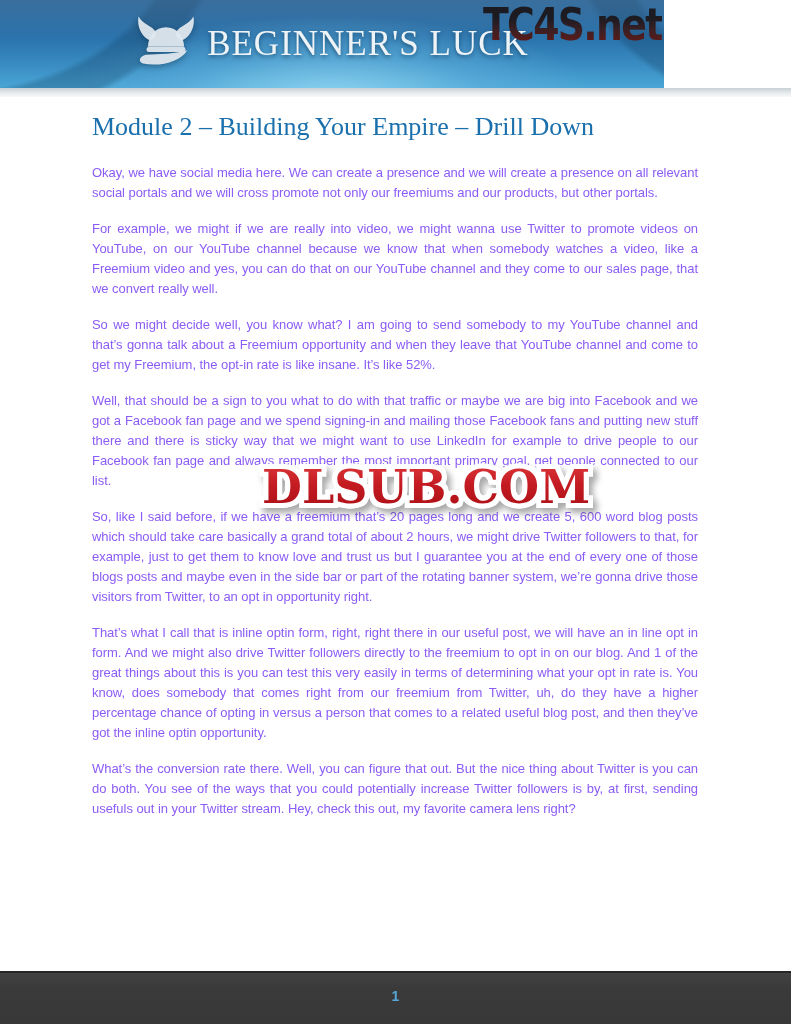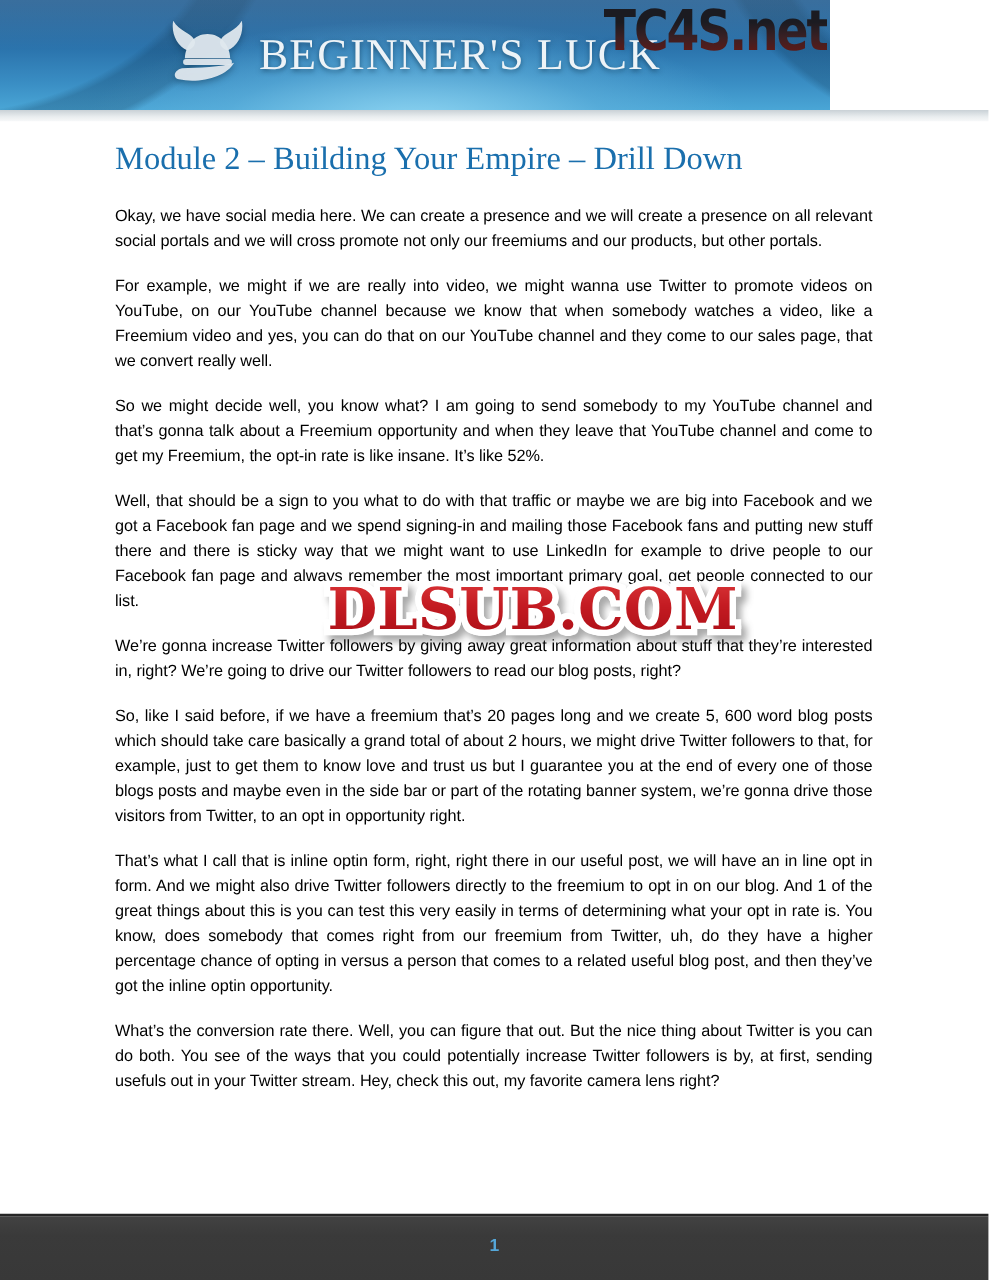--- a/index.html
+++ b/index.html
@@ -63,21 +63,21 @@
     font-family:"Liberation Serif", serif; font-weight:400;
     font-size:26px; line-height:30px; color:#1a6fad;
   }
   .doc-subtitle {
     font-family:"Liberation Serif", serif; font-weight:400;
     font-size:18px; line-height:22px; color:#5f7f9d; margin-top:2px;
   }
   .paragraphs { margin-top:21px; }
   .paragraphs p {
     font-size:13px; line-height:20px; letter-spacing:-.05px;
-    color:#000000; text-align:justify; margin-bottom:16px;
+    color:#8b5cf6; text-align:justify; margin-bottom:16px;
   }
 
   
   .wm-center {
     position:absolute; left:262px; top:460px; width:300px; height:58px;
     pointer-events:none;
   }
   .wm-txt {
     position:absolute; left:0; top:0; white-space:nowrap;
     font-family:"DejaVu Serif", serif; font-weight:bold;
@@ -164,21 +164,20 @@
   </div>
   <div class="banner-strip"></div>
 
   <div class="content">
     <h1 class="doc-title">Module 2 – Building Your Empire – Drill Down</h1>
     <div class="paragraphs">
       <p>Okay, we have social media here. We can create a presence and we will create a presence on all relevant social portals and we will cross promote not only our freemiums and our products, but other portals.</p>
       <p>For example, we might if we are really into video, we might wanna use Twitter to promote videos on YouTube, on our YouTube channel because we know that when somebody watches a video, like a Freemium video and yes, you can do that on our YouTube channel and they come to our sales page, that we convert really well.</p>
       <p>So we might decide well, you know what? I am going to send somebody to my YouTube channel and that’s gonna talk about a Freemium opportunity and when they leave that YouTube channel and come to get my Freemium, the opt-in rate is like insane. It’s like 52%.</p>
       <p>Well, that should be a sign to you what to do with that traffic or maybe we are big into Facebook and we got a Facebook fan page and we spend signing-in and mailing those Facebook fans and putting new stuff there and there is sticky way that we might want to use LinkedIn for example to drive people to our Facebook fan page and always remember the most important primary goal, get people connected to our list.</p>
-      <p>We’re gonna increase Twitter followers by giving away great information about stuff that they’re interested in, right? We’re going to drive our Twitter followers to read our blog posts, right?</p>
       <p>So, like I said before, if we have a freemium that’s 20 pages long and we create 5, 600 word blog posts which should take care basically a grand total of about 2 hours, we might drive Twitter followers to that, for example, just to get them to know love and trust us but I guarantee you at the end of every one of those blogs posts and maybe even in the side bar or part of the rotating banner system, we’re gonna drive those visitors from Twitter, to an opt in opportunity right.</p>
       <p>That’s what I call that is inline optin form, right, right there in our useful post, we will have an in line opt in form. And we might also drive Twitter followers directly to the freemium to opt in on our blog. And 1 of the great things about this is you can test this very easily in terms of determining what your opt in rate is. You know, does somebody that comes right from our freemium from Twitter, uh, do they have a higher percentage chance of opting in versus a person that comes to a related useful blog post, and then they’ve got the inline optin opportunity.</p>
       <p>What’s the conversion rate there. Well, you can figure that out. But the nice thing about Twitter is you can do both. You see of the ways that you could potentially increase Twitter followers is by, at first, sending usefuls out in your Twitter stream. Hey, check this out, my favorite camera lens right?</p>
     </div>
   </div>
 
   <div class="wm-center">
     <span class="wm-txt wm-outline">DLSUB.COM</span>
     <span class="wm-txt wm-fill">DLSUB.COM</span>
   </div>

